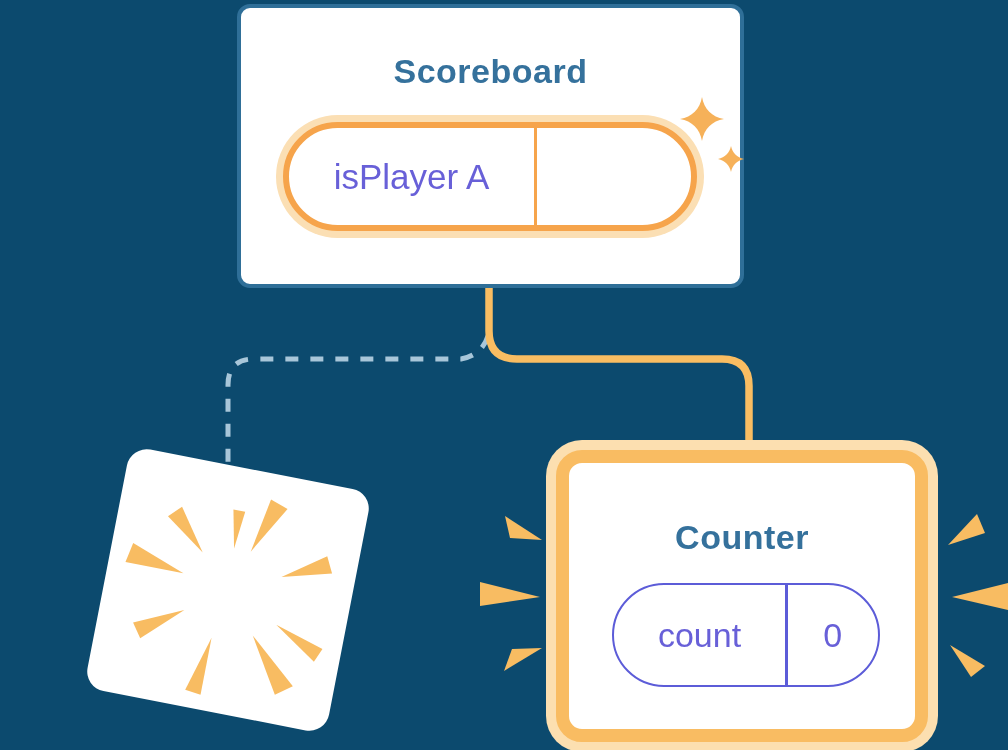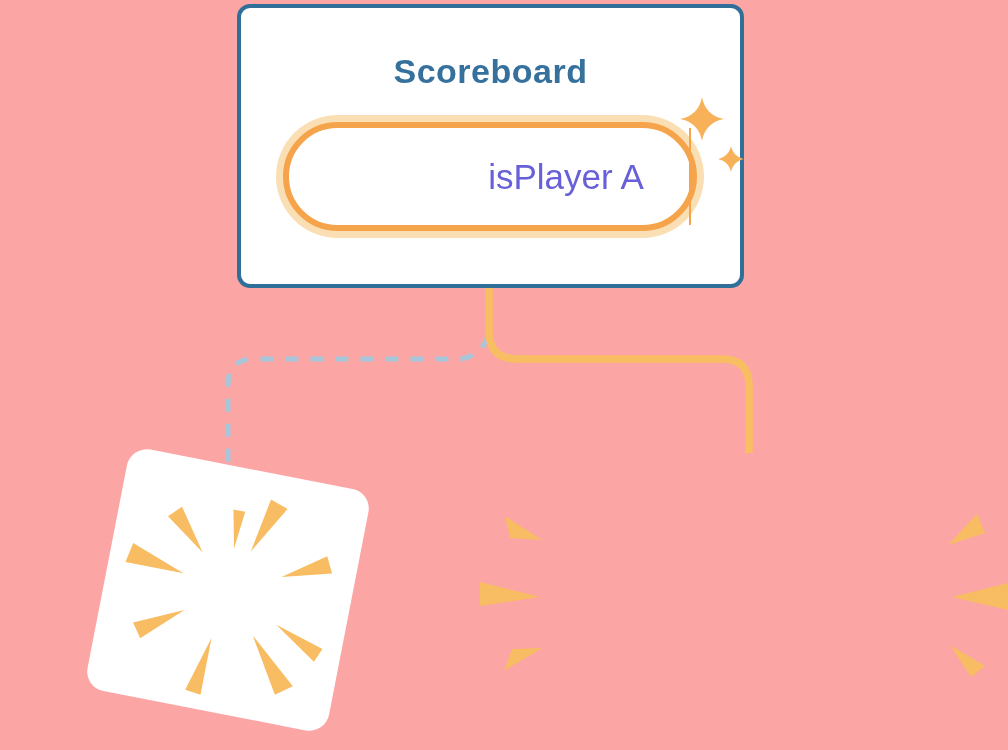--- a/index.html
+++ b/index.html
@@ -1,18 +1,18 @@
 <!DOCTYPE html>
 <html><head>
 <meta charset="utf-8">
 <style>
   html,body { margin:0; padding:0; }
   body { width:1008px; height:750px; overflow:hidden;
          font-family:"Liberation Sans","DejaVu Sans",sans-serif; }
-  .canvas { position:relative; width:1008px; height:750px; background:#fca5a5; }
+  .canvas { position:relative; width:1008px; height:750px; background:#0c4a6e; }
 
   svg { position:absolute; display:block; }
 
   
   .card { position:absolute; box-sizing:border-box; background:#fff; }
   .card-scoreboard {
     left:237px; top:4px; width:507px; height:284px;
     border:4.5px solid #2F6F98; border-radius:13px;
   }
   .card-counter {
@@ -28,21 +28,20 @@
   .card-scoreboard .card-title { top:46px; }
   .card-counter   .card-title { top:57px; }
 
   
   .pill { position:absolute; box-sizing:border-box; background:#fff;
           display:flex; border-radius:999px; }
   .pill-scoreboard {
     left:42px; top:114px; width:414px; height:109px;
     border:6px solid #F6A44B;
     box-shadow:0 0 0 7px #FBDFB4;
-    justify-content:flex-end;
   }
   .pill-counter {
     left:43px; top:120px; width:268px; height:104px;
     border:2.5px solid #5C5CD8;
   }
   .pill-cell { display:flex; align-items:center; justify-content:center;
                color:#6860D8; }
   .pill-scoreboard .pill-cell { font-size:35px; }
   .pill-counter   .pill-cell { font-size:34px; }
   .pill-scoreboard .cell-name  { width:245px; }
@@ -89,20 +88,28 @@
       <div class="pill-cell cell-name">isPlayer A</div>
       <div class="pill-divider"></div>
     </div>
   </div>
 
   <svg width="70" height="85" viewBox="0 0 70 85" style="left:678px;top:95px;" fill="#F6B159">
     <path d="M24,2 C26,14 34,22 46,24 C34,26 26,34 24,46 C22,34 14,26 2,24 C14,22 22,14 24,2 Z"></path>
     <path d="M53,51 C54.5,58 59,62.5 66,64 C59,65.5 54.5,70 53,77 C51.5,70 47,65.5 40,64 C47,62.5 51.5,58 53,51 Z"></path>
   </svg>
 
+  <div class="card card-counter">
+    <div class="card-title">Counter</div>
+    <div class="pill pill-counter">
+      <div class="pill-cell cell-name">count</div>
+      <div class="pill-divider"></div>
+      <div class="pill-cell cell-value">0</div>
+    </div>
+  </div>
 
   <svg width="70" height="175" viewBox="0 0 70 175" style="left:478px;top:505px;" fill="#F8BC62">
     <polygon points="64,35 27,11 32,33"></polygon>
     <polygon points="62,92 2,77 2,101"></polygon>
     <polygon points="64,143 26,166 34,144"></polygon>
   </svg>
 
   <svg width="63" height="180" viewBox="0 0 63 180" style="left:945px;top:505px;" fill="#F8BC62">
     <polygon points="3,40 32,9 40,28"></polygon>
     <polygon points="7,92 63,78 63,105"></polygon>

